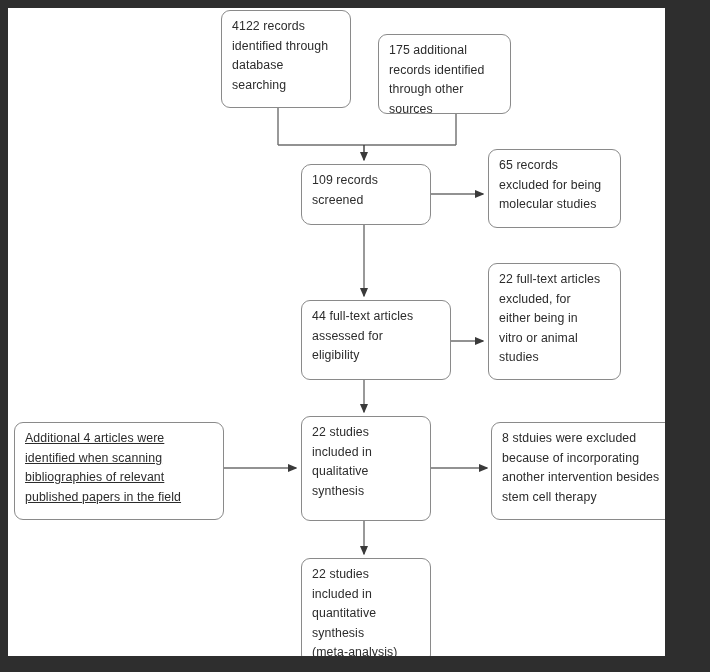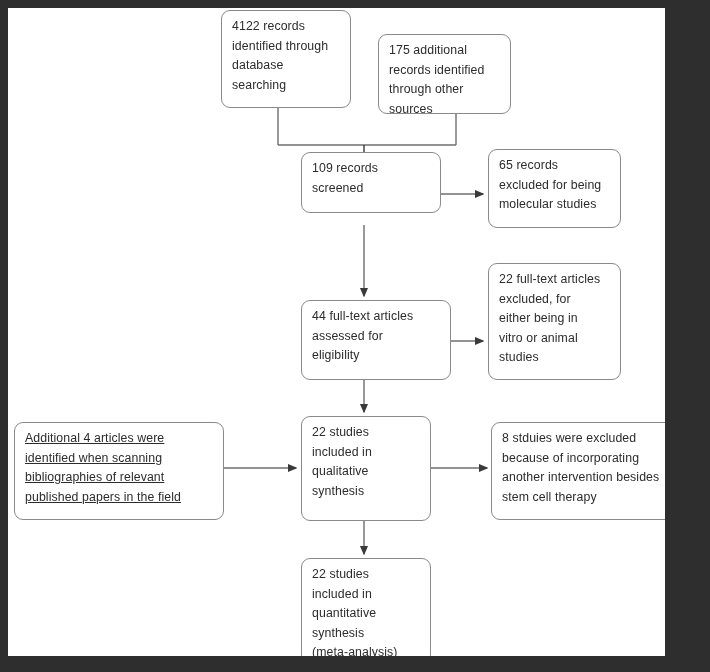--- a/index.html
+++ b/index.html
@@ -86,21 +86,21 @@
     <div class="node" style="left:213px; top:2px; width:130px; height:98px;">4122 records
 identified through
 database
 searching</div>
 
     <div class="node" style="left:370px; top:2px; width:133px; height:80px;margin-top:24px;">175 additional
 records identified
 through other
 sources</div>
 
-    <div class="node" style="left:293px; top:144px; width:140px; height:61px;">109 records
+    <div class="node" style="left:293px; top:156px; width:130px; height:61px;border-radius:10px;">109 records
 screened</div>
 
     <div class="node" style="left:480px; top:141px; width:133px; height:79px;">65 records
 excluded for being
 molecular studies</div>
 
     <div class="node" style="left:293px; top:292px; width:150px; height:80px;">44 full-text articles
 assessed for
 eligibility</div>
 

